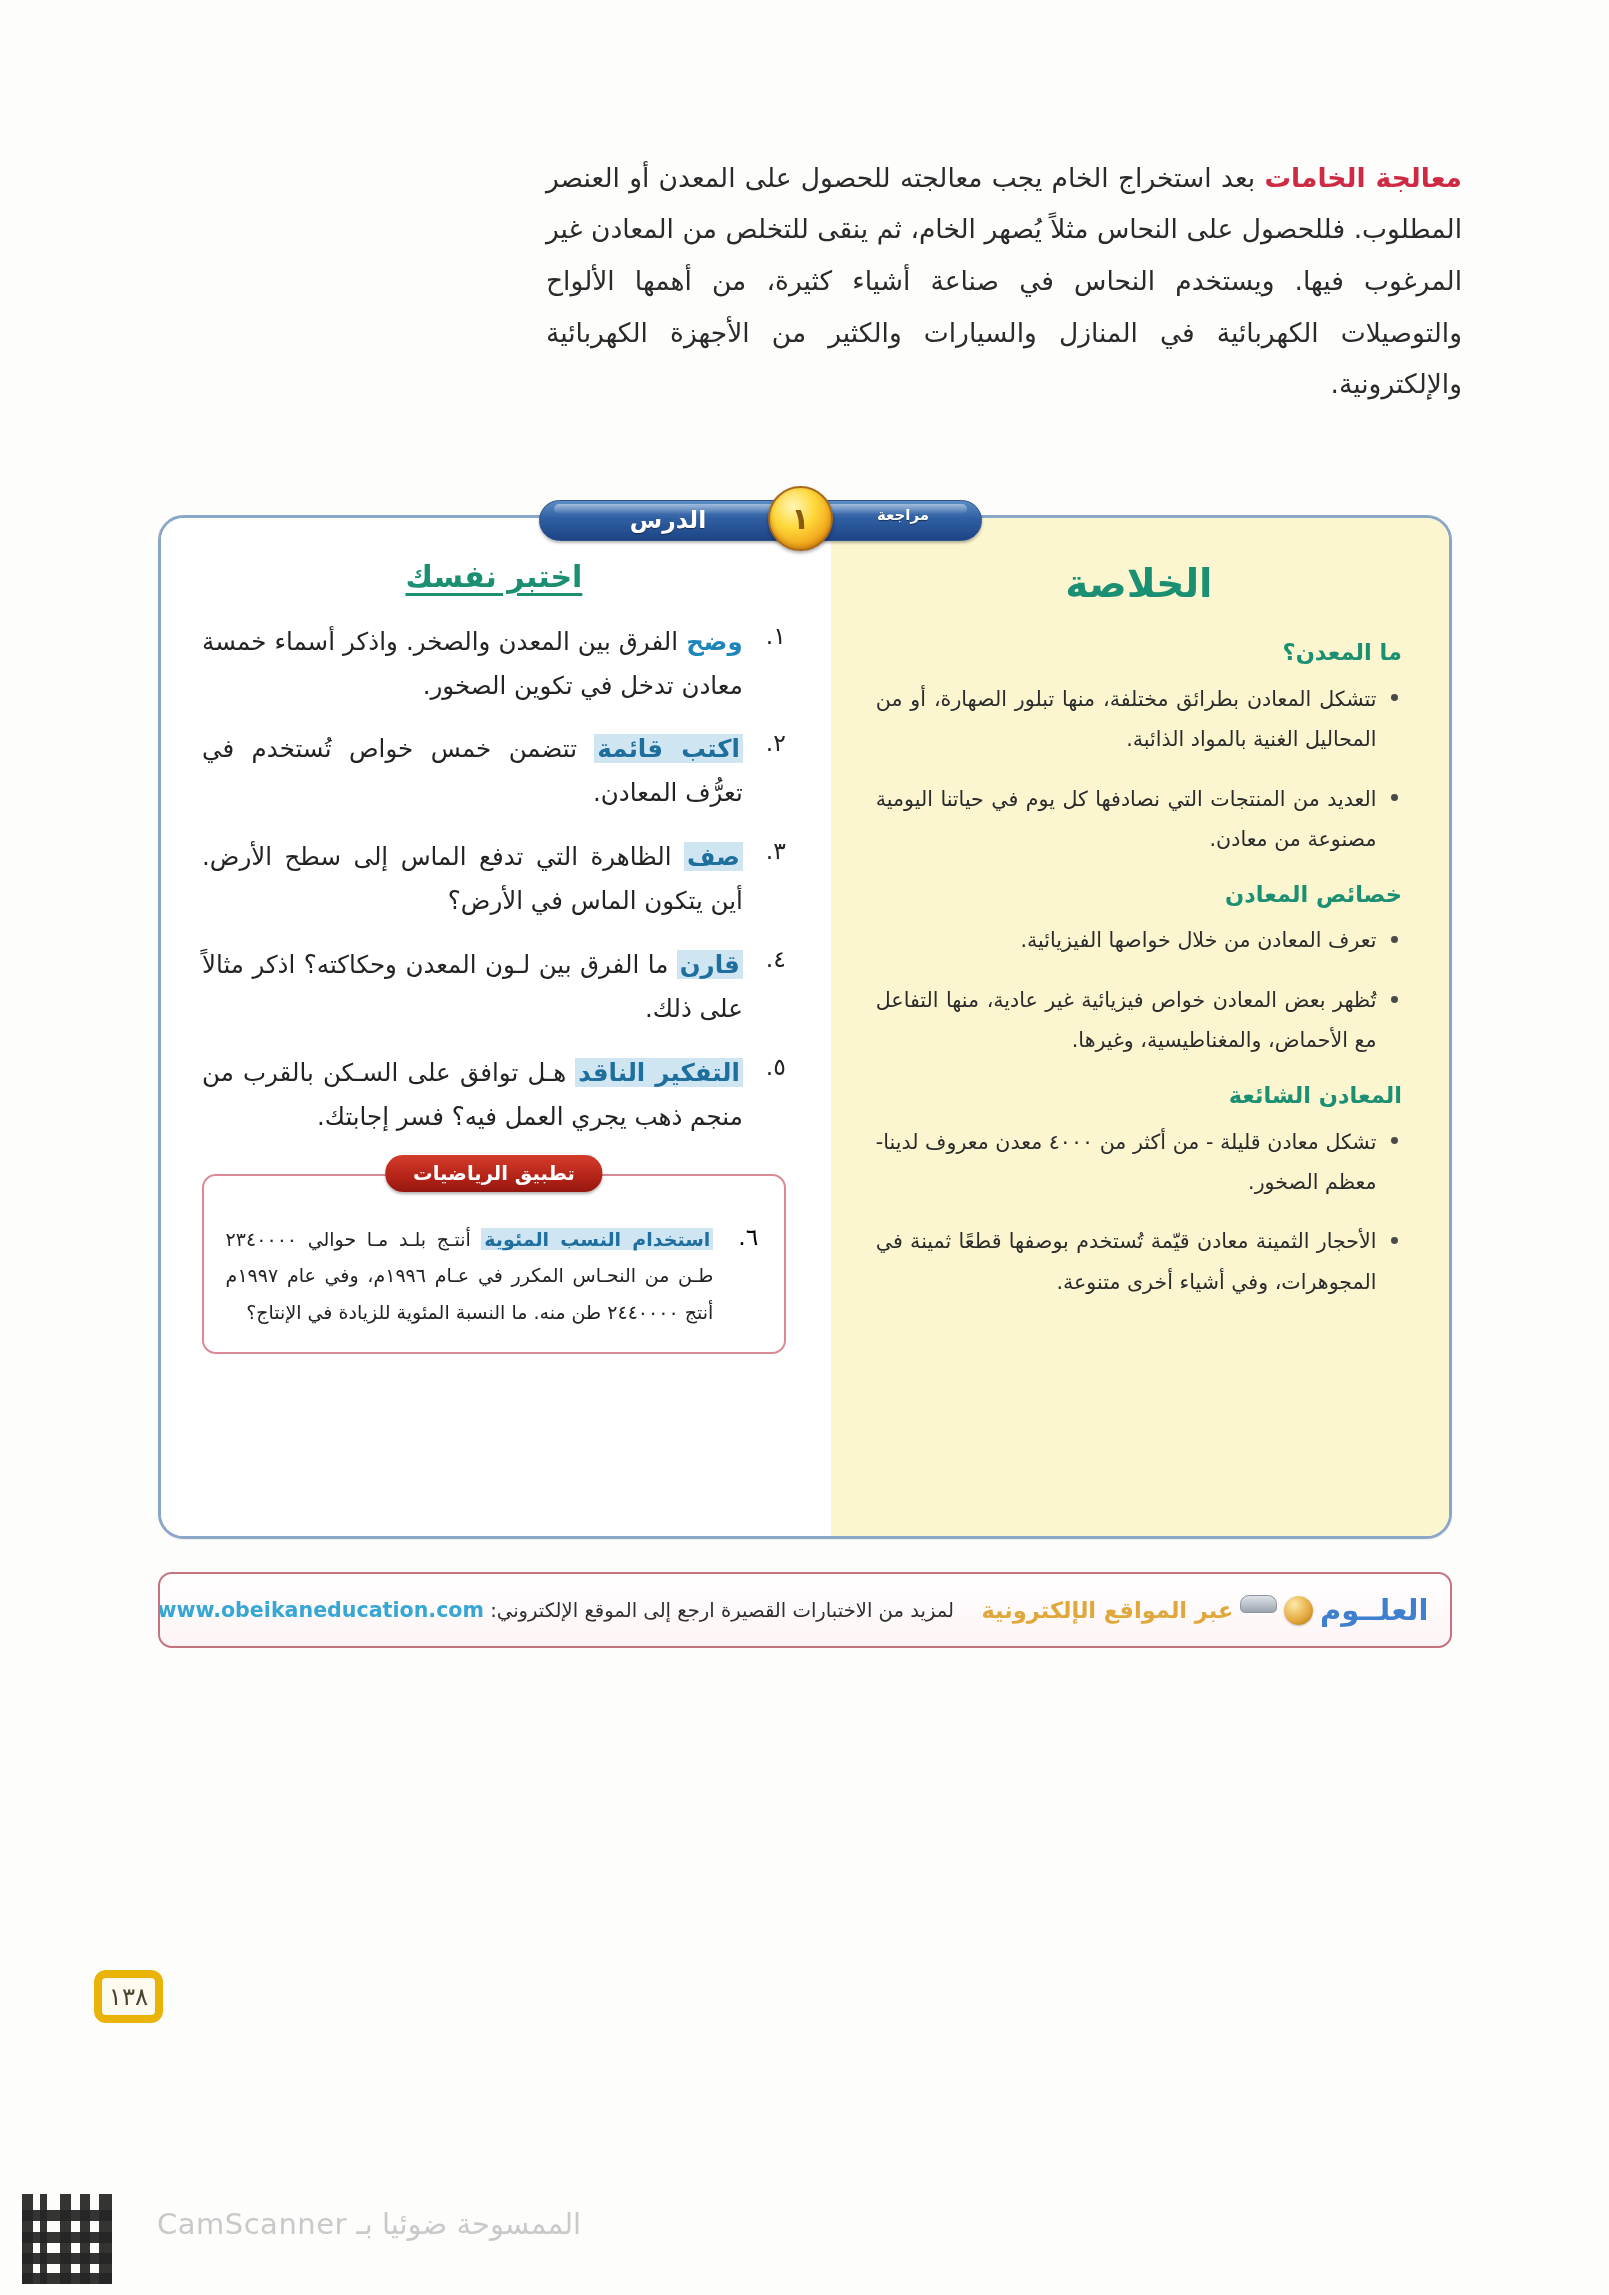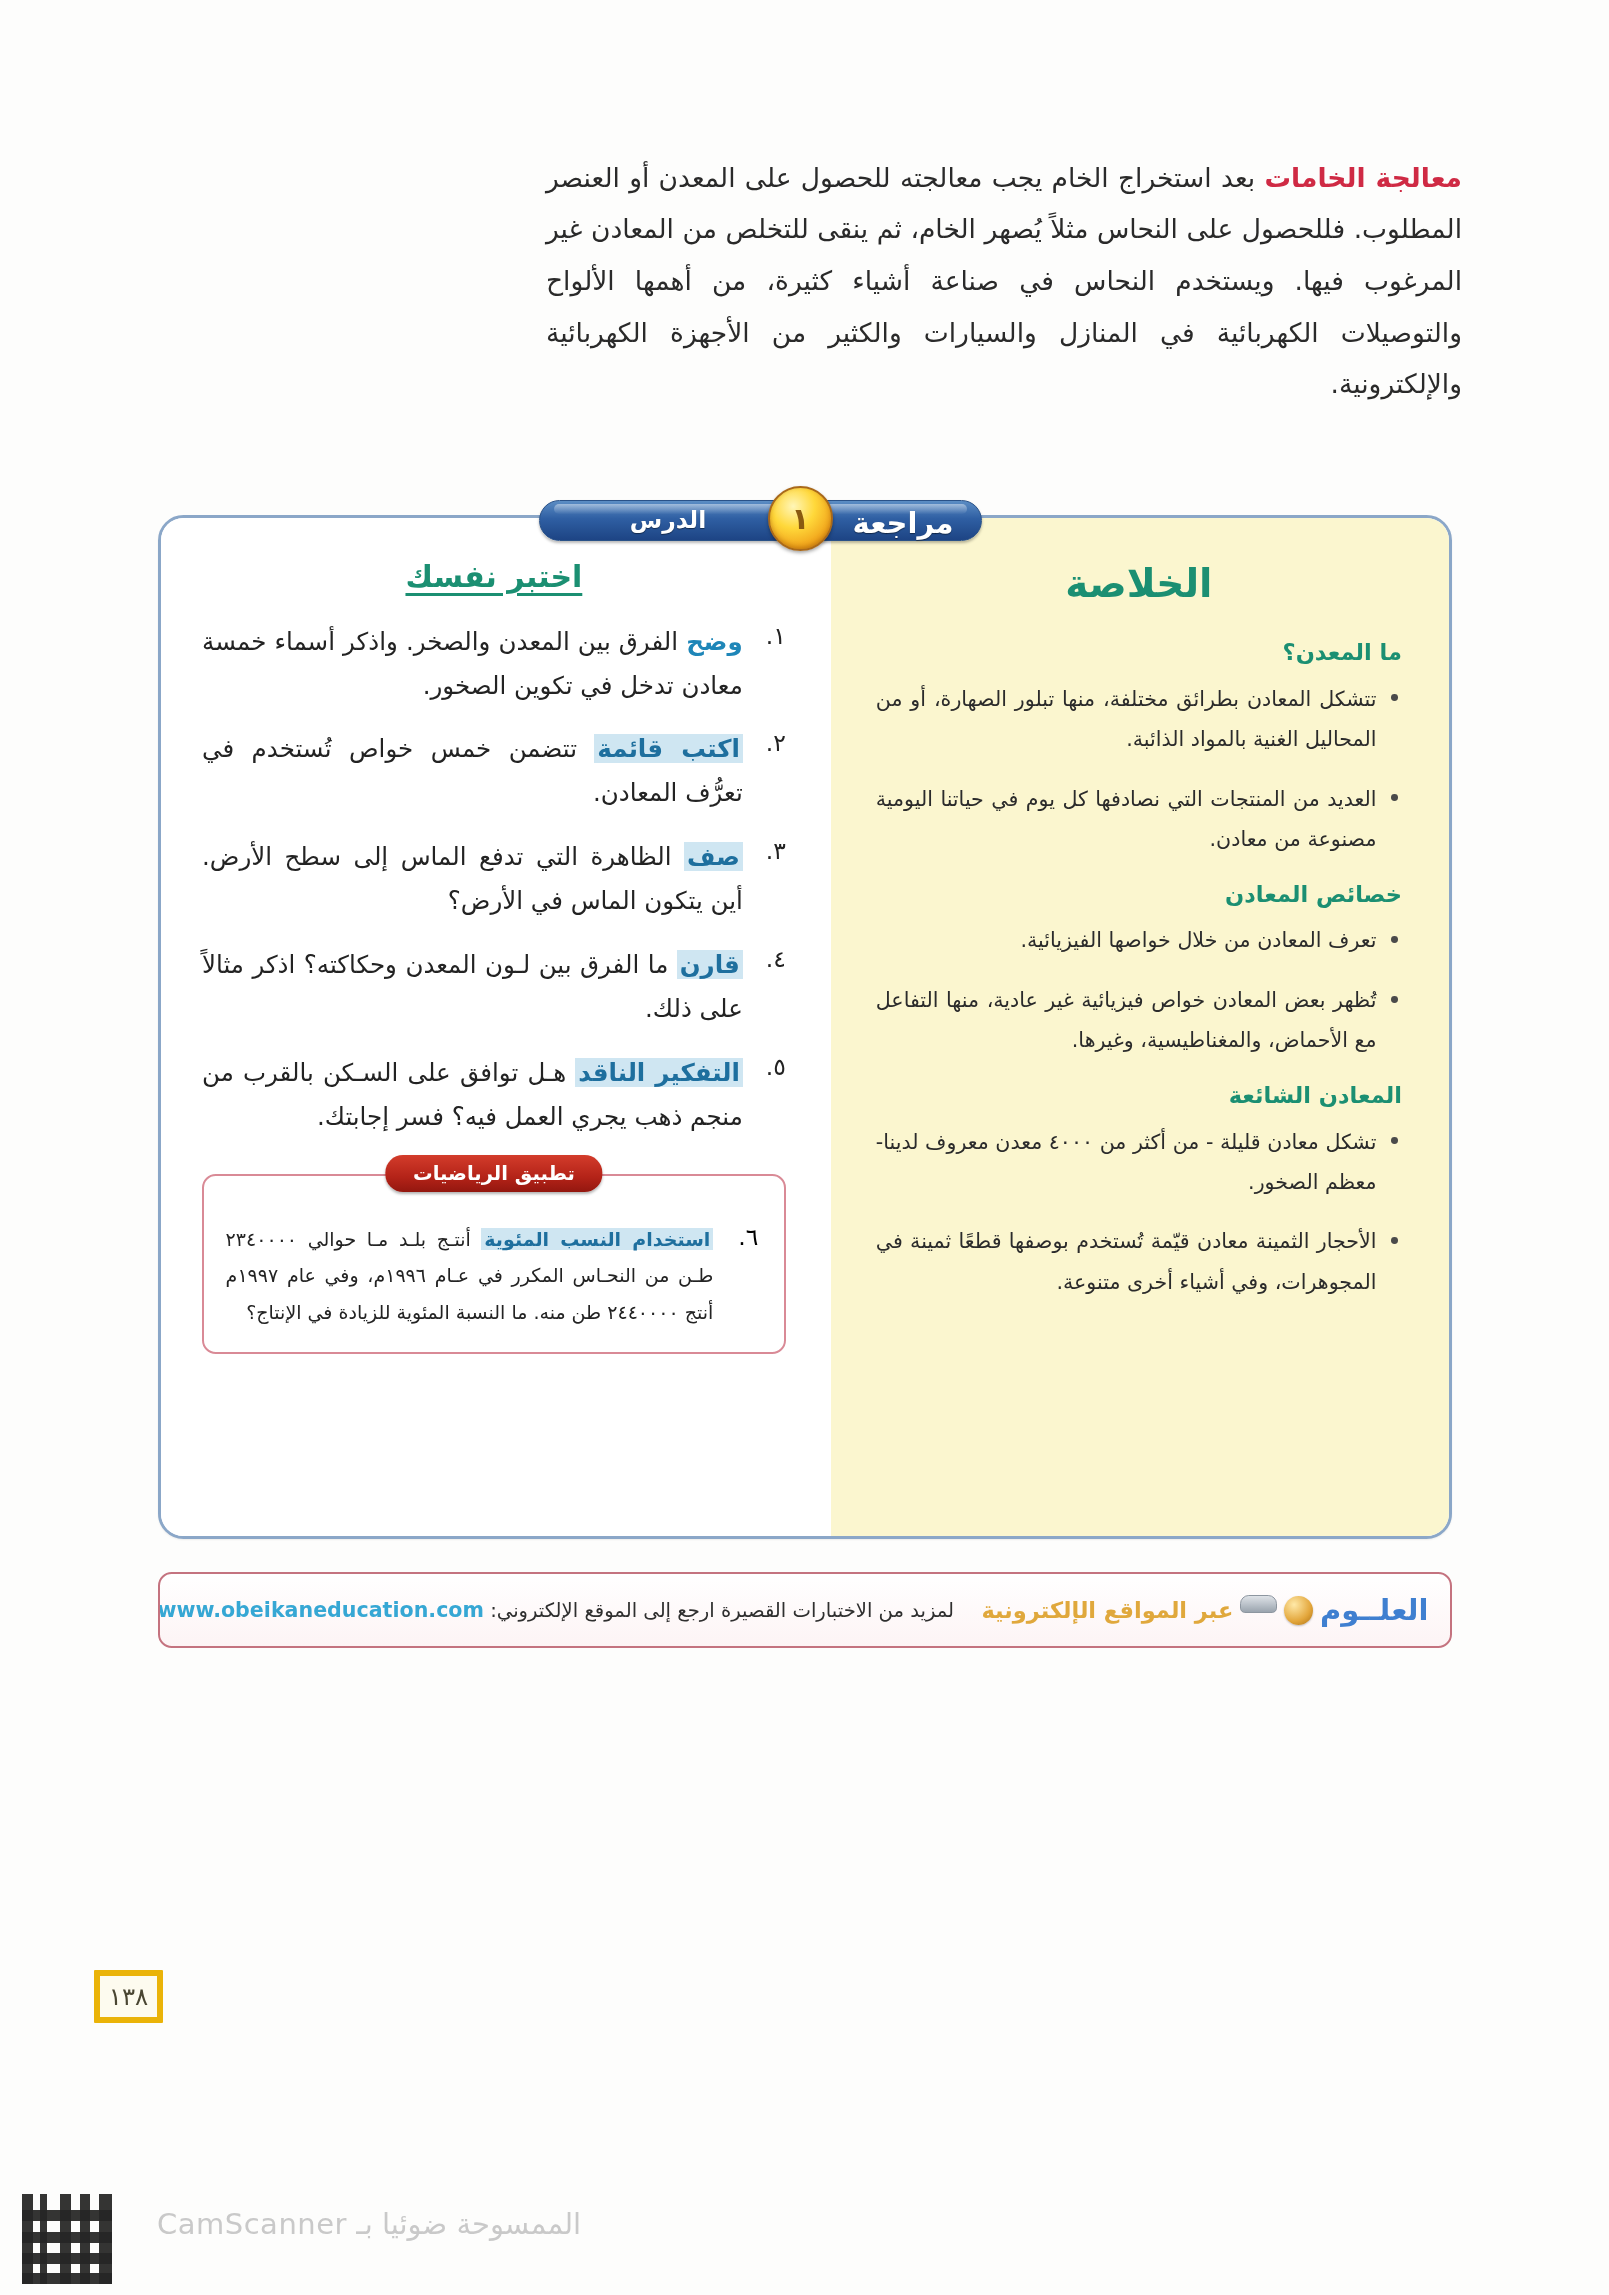--- a/index.html
+++ b/index.html
@@ -67,21 +67,21 @@
     border-radius: 7.8px;
     background: linear-gradient(180deg, rgba(255,255,255,0.45), rgba(255,255,255,0.02));
   }
   .banner-text-r {
     position: absolute;
     top: 19.6px;
     right: 647px;
     width: 118px;
     text-align: center;
     color: #ffffff;
-    font-size: 29px;
+    font-size: 15px;
     font-weight: bold;
     letter-spacing: 1px;
     z-index: 8;
     text-shadow: 0 1px 1px rgba(0,0,0,0.45);
   }
   .banner-text-l {
     position: absolute;
     top: 19.6px;
     right: 853px;
     width: 176px;
@@ -341,22 +341,22 @@
     font-family: "DejaVu Sans", sans-serif;
   }
 
   
   .page-num {
     position: absolute;
     top: 1970px;
     left: 94px;
     width: 69px;
     height: 53px;
-    border: 6px solid #eab308;
-    border-radius: 1px;
+    border: 8px solid #eab308;
+    border-radius: 12px;
     background: #fdfbef;
     color: #4a4632;
     font-size: 24.5px;
     display: flex;
     align-items: center;
     justify-content: center;
     box-sizing: border-box;
   }
 
   

